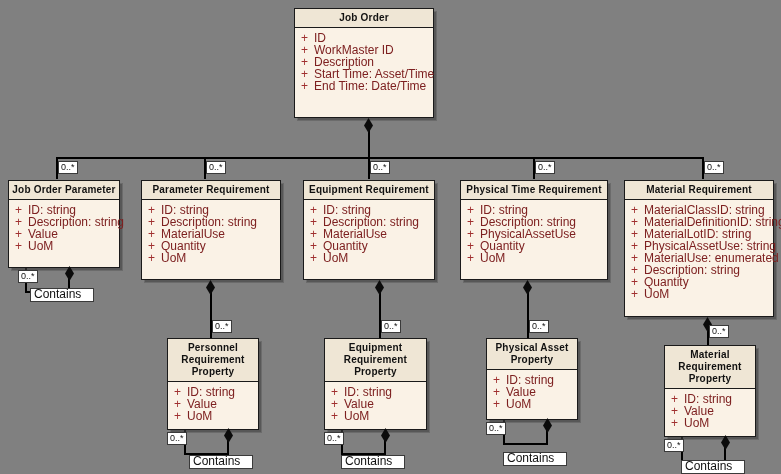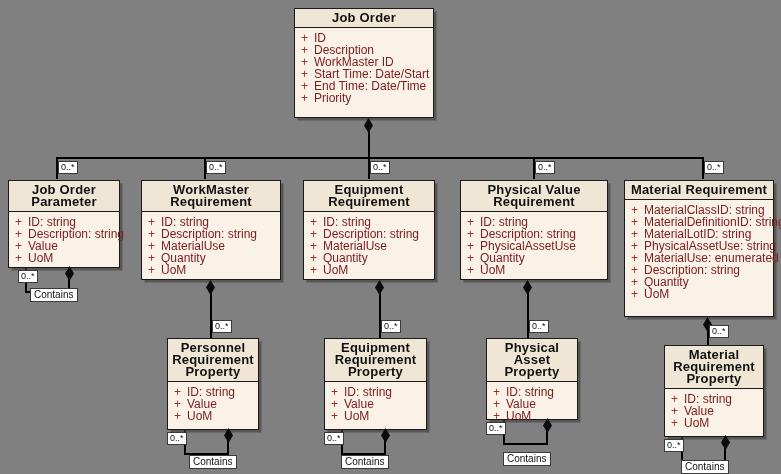--- a/index.html
+++ b/index.html
@@ -20,21 +20,21 @@
     border:1px solid #1a1a1a;
     box-shadow:3px 3px 0 -1px rgba(0,0,0,0.18), 3px 3px 0 0 rgba(90,90,90,0.55);
     box-sizing:border-box;
     z-index:5;
   }
   .uml-header{
     background:#efe6d5;
     border-bottom:1px solid #1a1a1a;
     text-align:center;
     color:#111;
-    font-size:13px;
+    font-size:10px;
     font-weight:bold;
     letter-spacing:.2px;
     padding:3px 2px 3px 2px;
     line-height:12px;
     box-sizing:border-box;
   }
   .uml-attrs{
     padding:4px 2px 4px 6px;
     box-sizing:border-box;
   }
@@ -75,42 +75,41 @@
     line-height:10px;
     padding:0px 2px 1px 2px;
     white-space:nowrap;
     z-index:8;
   }
   .assoc-label{
     position:absolute;
     background:#ffffff;
     border:1px solid #3a3a3a;
     color:#111;
-    font-size:10px;
+    font-size:12px;
     line-height:11px;
-    padding:0px 4px 1px 3px;
+    padding:0px 12px 1px 3px;
     white-space:nowrap;
     z-index:8;
   }
   .title-3{line-height:12px;}
 </style>
 </head>
 <body>
 
 <div id="canvas">
 
   <div class="uml-class" style="left:294px;top:8px;width:140px;height:110px;">
     <div class="uml-header">Job Order</div>
     <div class="uml-attrs">
       <div class="attr"><span class="plus">+</span><span>ID</span></div>
+      <div class="attr"><span class="plus">+</span><span>WorkMaster ID</span></div>
       <div class="attr"><span class="plus">+</span><span>Description</span></div>
-      <div class="attr"><span class="plus">+</span><span>WorkMaster ID</span></div>
-      <div class="attr"><span class="plus">+</span><span>Start Time: Date/Start</span></div>
+      <div class="attr"><span class="plus">+</span><span>Start Time: Asset/Time</span></div>
       <div class="attr"><span class="plus">+</span><span>End Time: Date/Time</span></div>
-      <div class="attr"><span class="plus">+</span><span>Priority</span></div>
     </div>
   </div>
 
   <div class="diamond" style="left:364px;top:118px;"></div>
   <div class="line v thick" style="left:368px;top:128px;height:30px;width:2px;"></div>
 
   <div class="line h thick" style="left:56px;top:157px;width:647px;height:2px;"></div>
 
   <div class="line v thick" style="left:56px;top:157px;height:22px;width:2px;"></div>
   <div class="line v thick" style="left:204px;top:157px;height:22px;width:2px;"></div>
@@ -128,21 +127,21 @@
     <div class="uml-header">Job Order Parameter</div>
     <div class="uml-attrs">
       <div class="attr"><span class="plus">+</span><span>ID: string</span></div>
       <div class="attr"><span class="plus">+</span><span>Description: string</span></div>
       <div class="attr"><span class="plus">+</span><span>Value</span></div>
       <div class="attr"><span class="plus">+</span><span>UoM</span></div>
     </div>
   </div>
 
   <div class="uml-class" style="left:141px;top:180px;width:140px;height:100px;">
-    <div class="uml-header">WorkMaster Requirement</div>
+    <div class="uml-header">Parameter Requirement</div>
     <div class="uml-attrs">
       <div class="attr"><span class="plus">+</span><span>ID: string</span></div>
       <div class="attr"><span class="plus">+</span><span>Description: string</span></div>
       <div class="attr"><span class="plus">+</span><span>MaterialUse</span></div>
       <div class="attr"><span class="plus">+</span><span>Quantity</span></div>
       <div class="attr"><span class="plus">+</span><span>UoM</span></div>
     </div>
   </div>
 
   <div class="uml-class" style="left:303px;top:180px;width:132px;height:100px;">
@@ -150,21 +149,21 @@
     <div class="uml-attrs">
       <div class="attr"><span class="plus">+</span><span>ID: string</span></div>
       <div class="attr"><span class="plus">+</span><span>Description: string</span></div>
       <div class="attr"><span class="plus">+</span><span>MaterialUse</span></div>
       <div class="attr"><span class="plus">+</span><span>Quantity</span></div>
       <div class="attr"><span class="plus">+</span><span>UoM</span></div>
     </div>
   </div>
 
   <div class="uml-class" style="left:460px;top:180px;width:148px;height:100px;">
-    <div class="uml-header">Physical Value Requirement</div>
+    <div class="uml-header">Physical Time Requirement</div>
     <div class="uml-attrs">
       <div class="attr"><span class="plus">+</span><span>ID: string</span></div>
       <div class="attr"><span class="plus">+</span><span>Description: string</span></div>
       <div class="attr"><span class="plus">+</span><span>PhysicalAssetUse</span></div>
       <div class="attr"><span class="plus">+</span><span>Quantity</span></div>
       <div class="attr"><span class="plus">+</span><span>UoM</span></div>
     </div>
   </div>
 
   <div class="uml-class" style="left:624px;top:180px;width:150px;height:137px;">
@@ -256,21 +255,21 @@
   <div class="line h thick" style="left:503px;top:443px;width:45px;height:2px;"></div>
   <div class="line v thick" style="left:546px;top:427px;height:18px;width:2px;"></div>
   <div class="diamond" style="left:543px;top:418px;"></div>
   <div class="mult" style="left:486px;top:422px;">0..*</div>
   <div class="assoc-label" style="left:503px;top:452px;">Contains</div>
 
   <div class="diamond" style="left:703px;top:317px;"></div>
   <div class="line v thick" style="left:707px;top:328px;height:18px;width:2px;"></div>
   <div class="mult" style="left:709px;top:325px;">0..*</div>
 
-  <div class="uml-class" style="left:664px;top:345px;width:100px;height:92px;">
+  <div class="uml-class" style="left:664px;top:345px;width:92px;height:92px;">
     <div class="uml-header title-3">
       <div>Material</div>
       <div>Requirement</div>
       <div>Property</div>
     </div>
     <div class="uml-attrs">
       <div class="attr"><span class="plus">+</span><span>ID: string</span></div>
       <div class="attr"><span class="plus">+</span><span>Value</span></div>
       <div class="attr"><span class="plus">+</span><span>UoM</span></div>
     </div>

